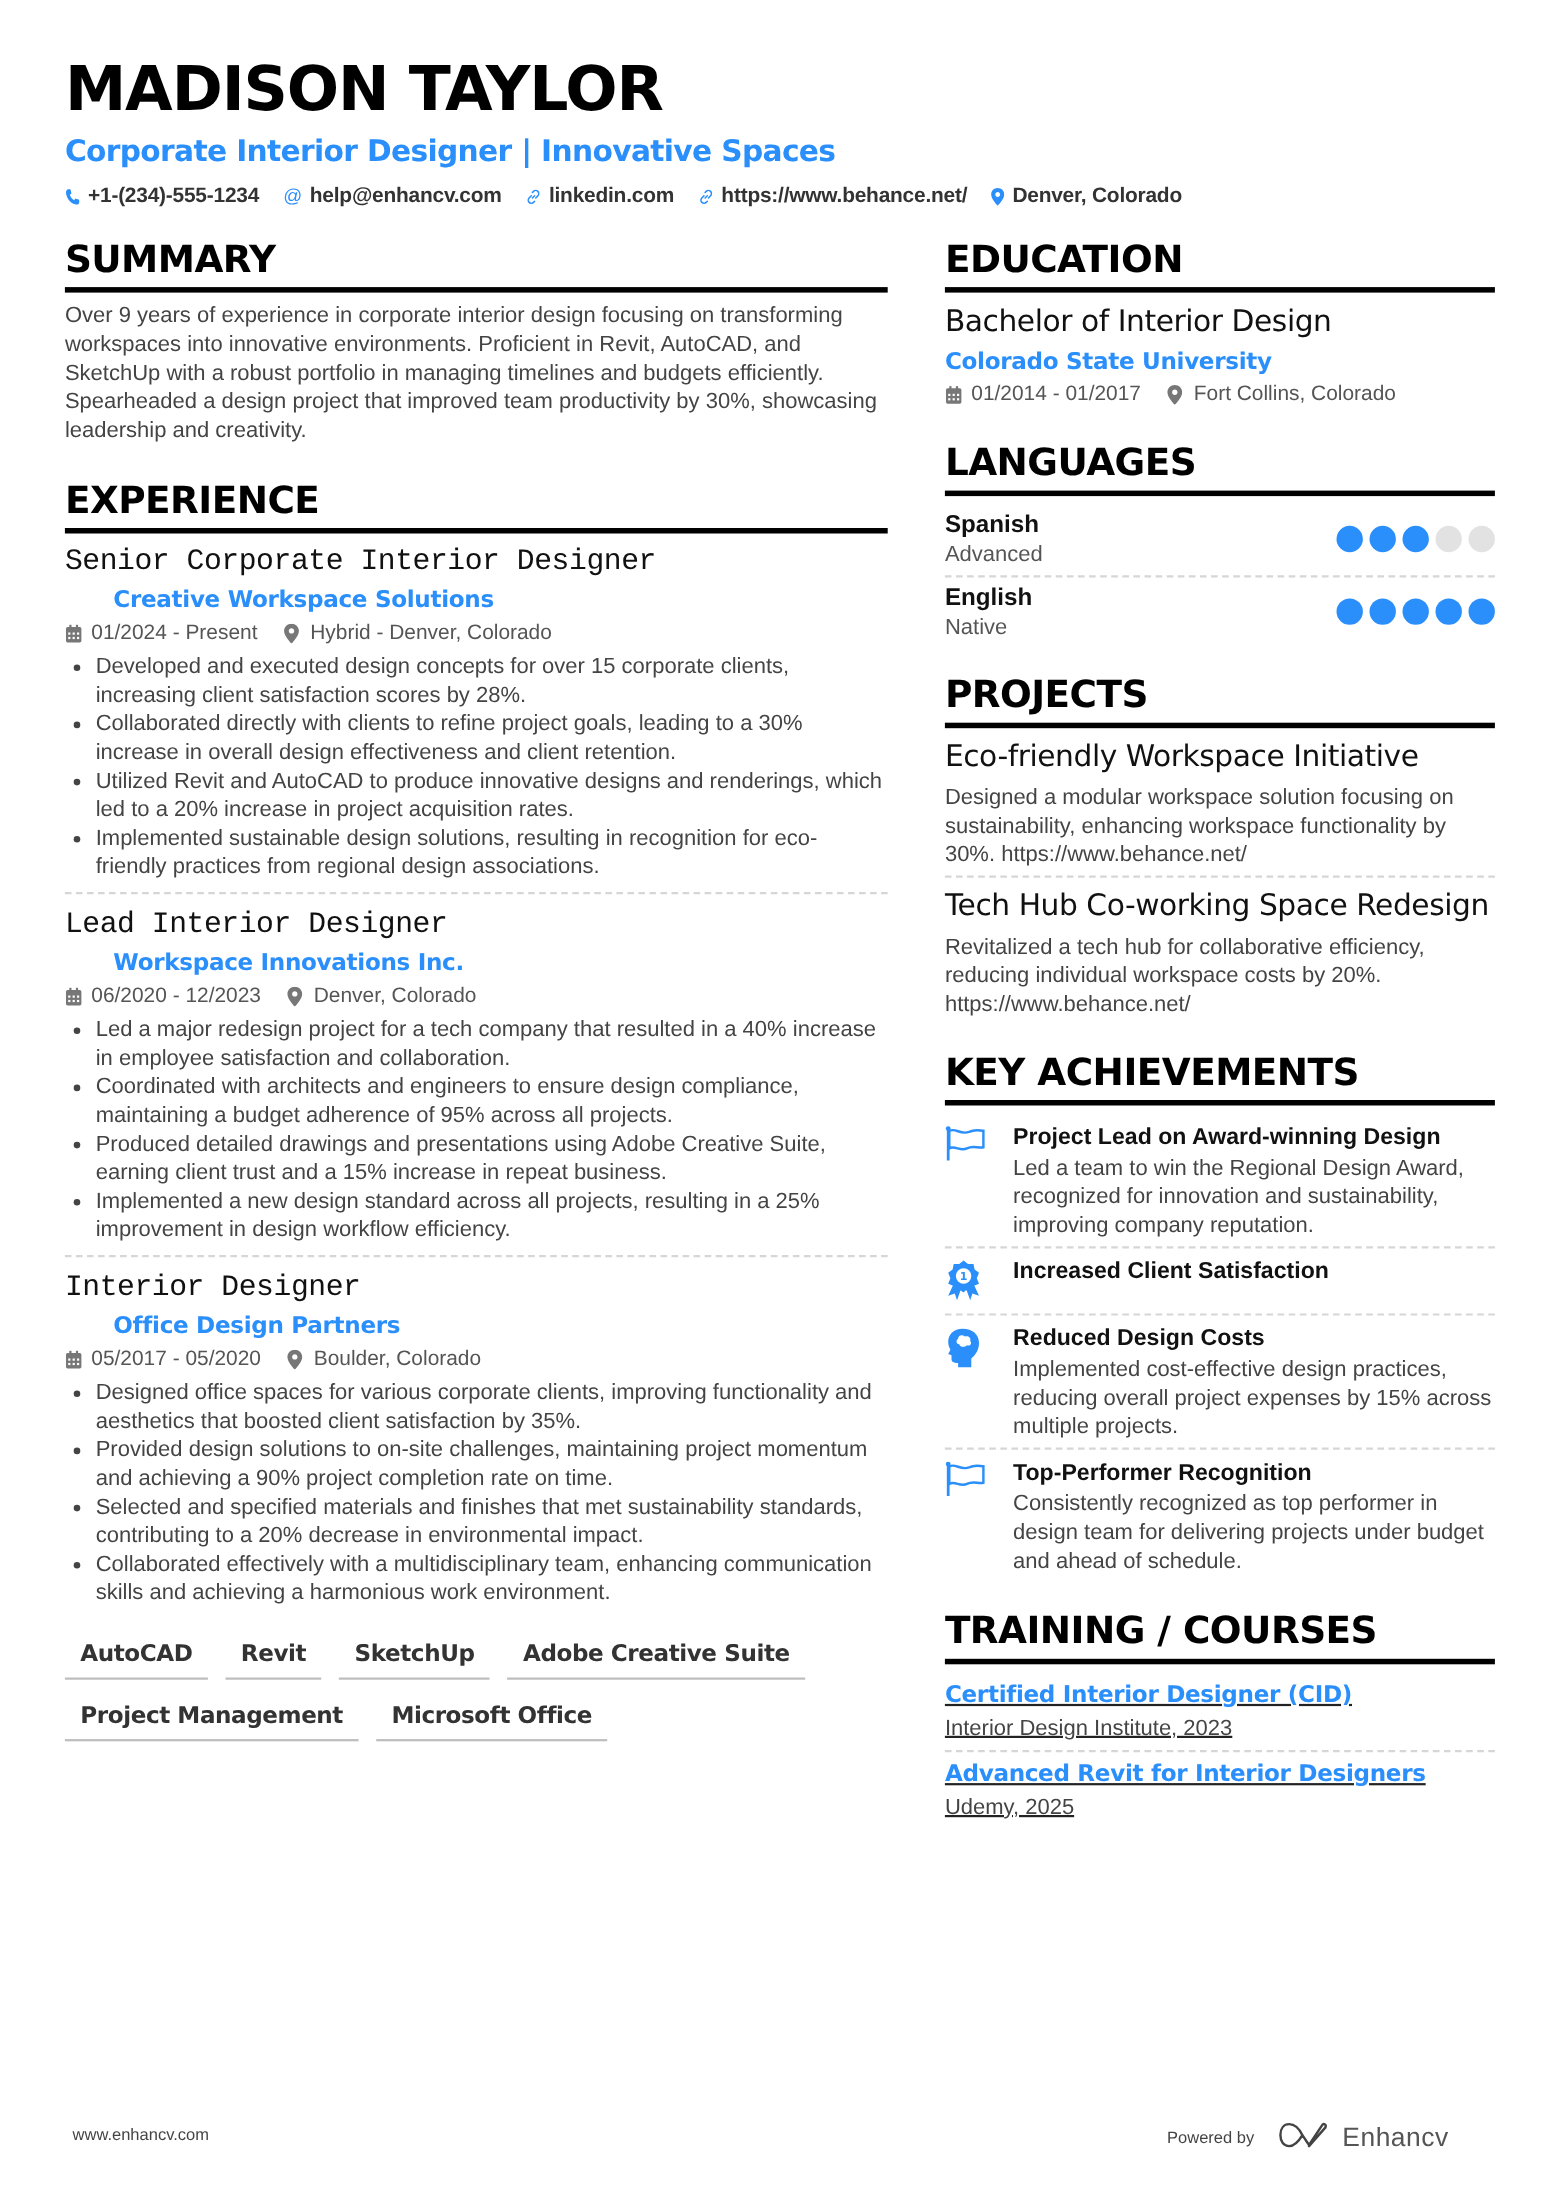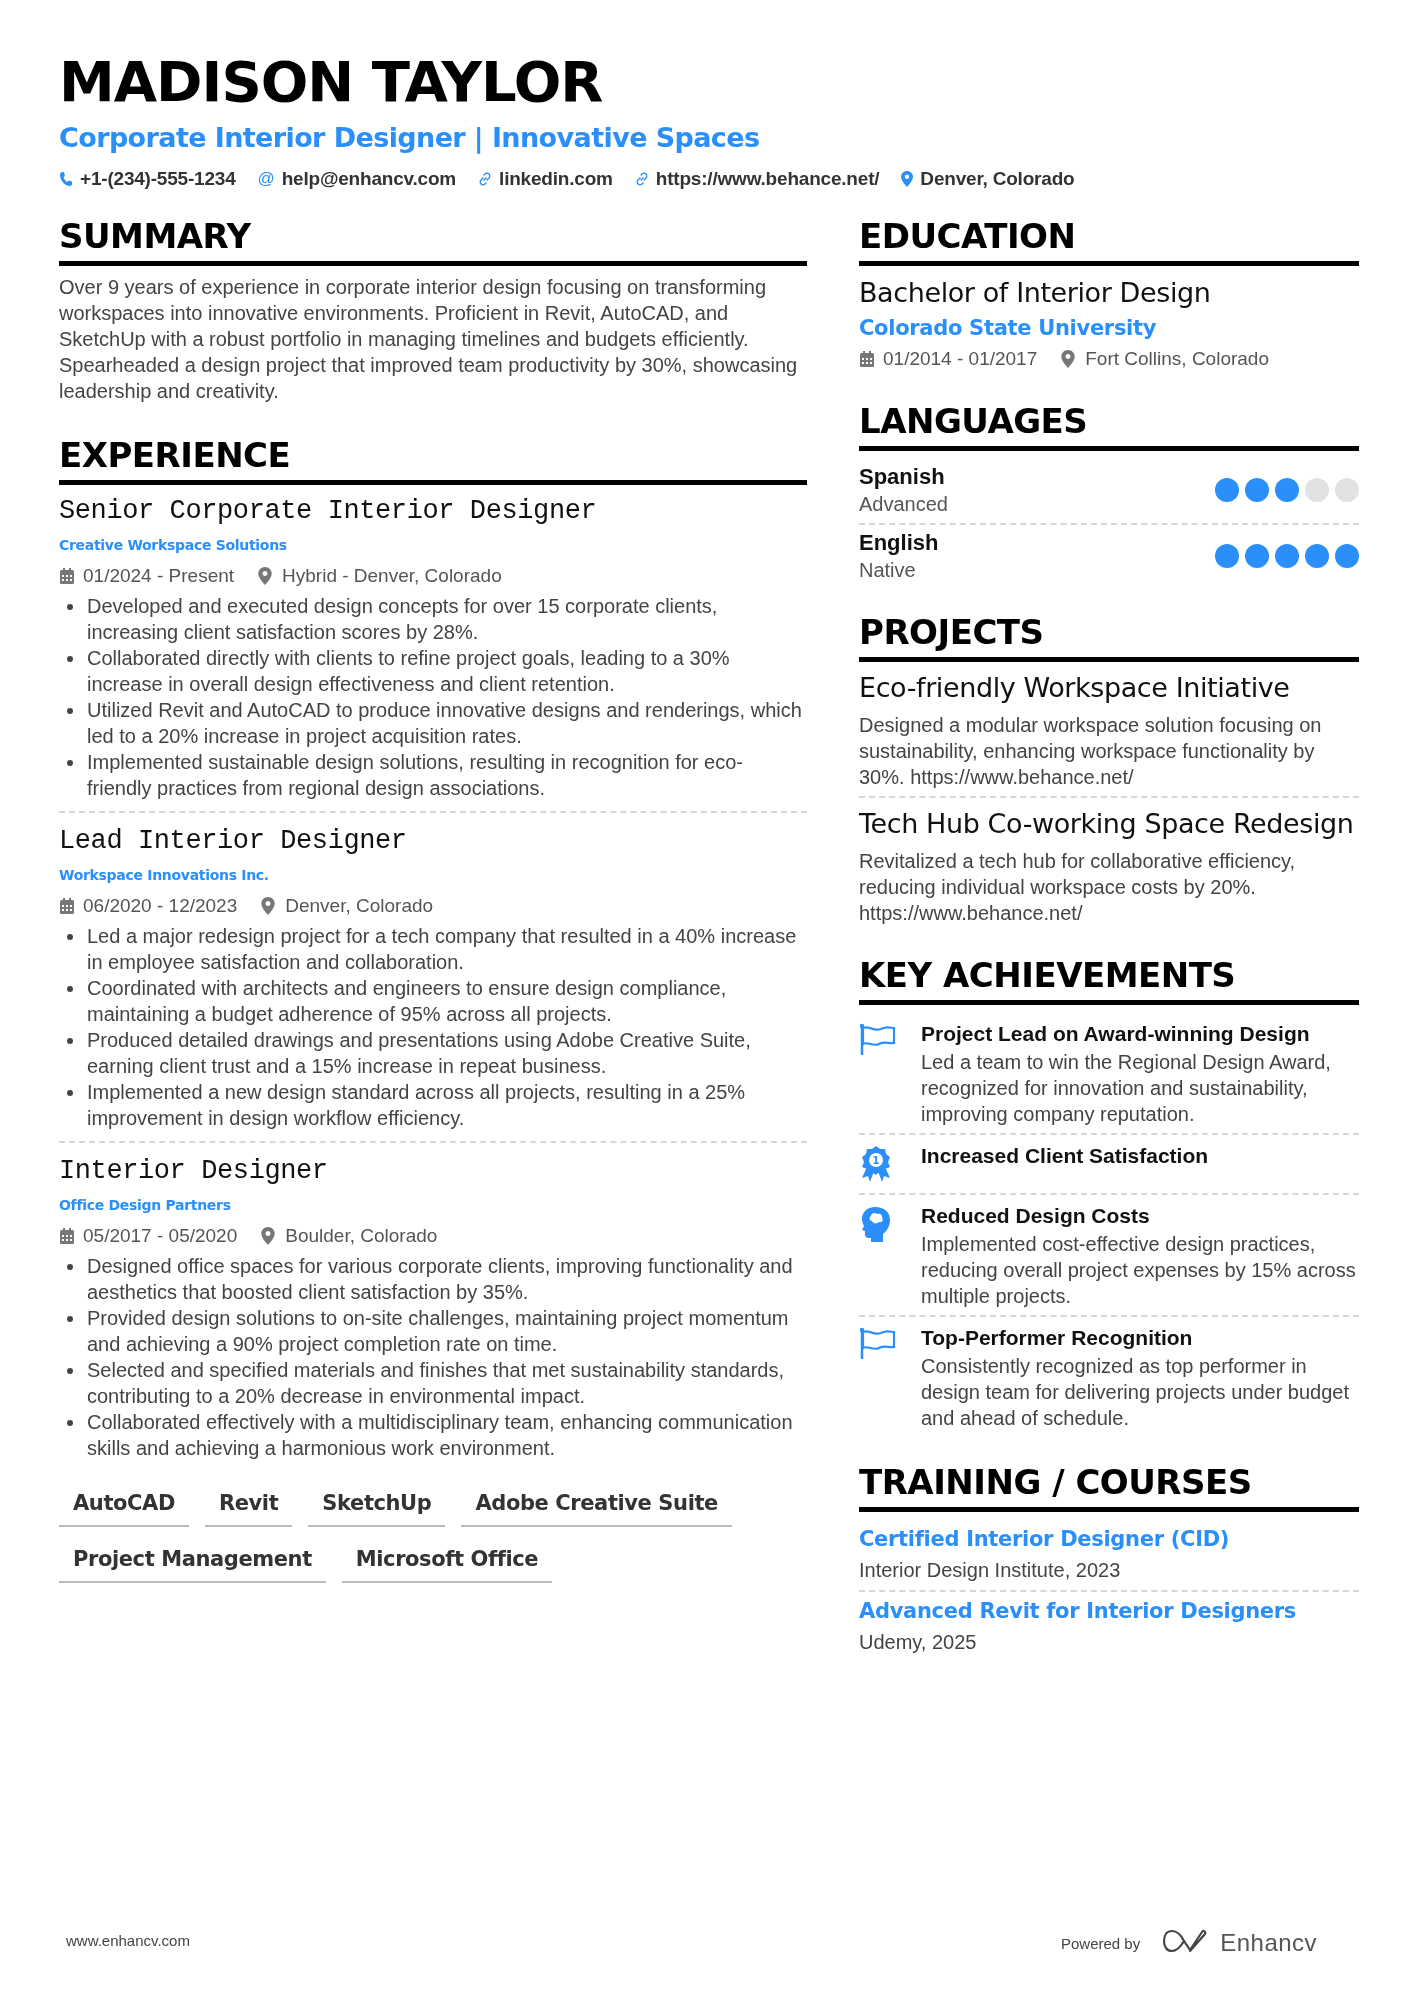--- a/index.html
+++ b/index.html
@@ -21,21 +21,21 @@
     .col-right { position: absolute; left: 859px; top: 215px; width: 500px; }
 
     .section-title { font-family: "DejaVu Sans", sans-serif; font-weight: 700; font-size: 34px; color: #000; letter-spacing: -0.5px; line-height: 42px; padding-bottom: 4px; border-bottom: 5px solid #000; margin-bottom: 8px; }
 
     .body-text { font-size: 20px; line-height: 26px; color: #444; }
 
     
     .job { padding-bottom: 10px; border-bottom: 2px dashed #d6d6d6; margin-bottom: 10px; }
     .job:last-child { border-bottom: none; }
     .job-title { font-family: Liberation Mono, monospace; font-size: 27px; color: #111; line-height: 36px; letter-spacing: -0.4px; }
-    .company { font-family: "DejaVu Sans", sans-serif; font-weight: 700; font-size: 14px; color: #2a8ffa; line-height: 32px; letter-spacing: -0.3px; }
+    .company { font-family: "DejaVu Sans", sans-serif; font-weight: 700; font-size: 21px; color: #2a8ffa; line-height: 32px; letter-spacing: -0.3px; margin-left: 44px; }
     .meta { display: flex; gap: 24px; font-size: 19px; color: #555; line-height: 30px; align-items: center; }
     .meta-item { display: flex; gap: 8px; align-items: center; }
     .meta-ic { width: 16px; height: 18px; display: inline-flex; color: #777; }
     .bullets { list-style: none; margin-top: 2px; }
     .bullets li { position: relative; padding-left: 28px; font-size: 20px; line-height: 26px; color: #444; }
     .bullets li::before { content: ""; position: absolute; left: 8px; top: 11px; width: 6px; height: 6px; border-radius: 50%; background: #444; }
 
     
     .skills { display: flex; flex-wrap: wrap; gap: 14px 16px; margin-top: 14px; }
     .skill { font-family: "DejaVu Sans", sans-serif; font-weight: 700; font-size: 21px; color: #333; padding: 6px 14px 10px 14px; border-bottom: 2px solid #bdbdbd; letter-spacing: -0.4px; }
@@ -54,21 +54,21 @@
 
     .project { padding-bottom: 6px; border-bottom: 2px dashed #d6d6d6; margin-bottom: 8px; }
     .project:last-child { border-bottom: none; }
     .project-title { font-family: "DejaVu Sans", sans-serif; font-size: 27px; color: #111; line-height: 36px; letter-spacing: -0.4px; margin-bottom: 6px; }
 
     .ach { display: flex; gap: 22px; padding: 6px 0 6px; border-bottom: 2px dashed #d6d6d6; }
     .ach:last-child { border-bottom: none; }
     .ach-ic { width: 40px; flex: 0 0 40px; padding-top: 4px; color: #2a8ffa; }
     .ach-title { font-weight: 700; font-size: 21px; color: #111; line-height: 30px; }
 
-    .course { padding: 2px 0 6px; border-bottom: 2px dashed #d6d6d6; }
+    .course { padding: 2px 0 6px; border-bottom: 2px dashed #d6d6d6; text-decoration: underline; }
     .course:last-child { border-bottom: none; }
     .course-title { font-family: "DejaVu Sans", sans-serif; font-weight: 700; font-size: 21px; color: #2a8ffa; line-height: 34px; letter-spacing: -0.3px; }
     .course-org { font-size: 20px; color: #444; line-height: 28px; }
 
     .mt-section { margin-top: 26px; }
 
     
     .footer-left { position: absolute; left: 66px; top: 1932px; font-size: 15px; color: #444; }
     .footer-right { position: absolute; left: 1061px; top: 1928px; display: flex; align-items: center; gap: 22px; }
     .powered { font-size: 15px; color: #444; }

